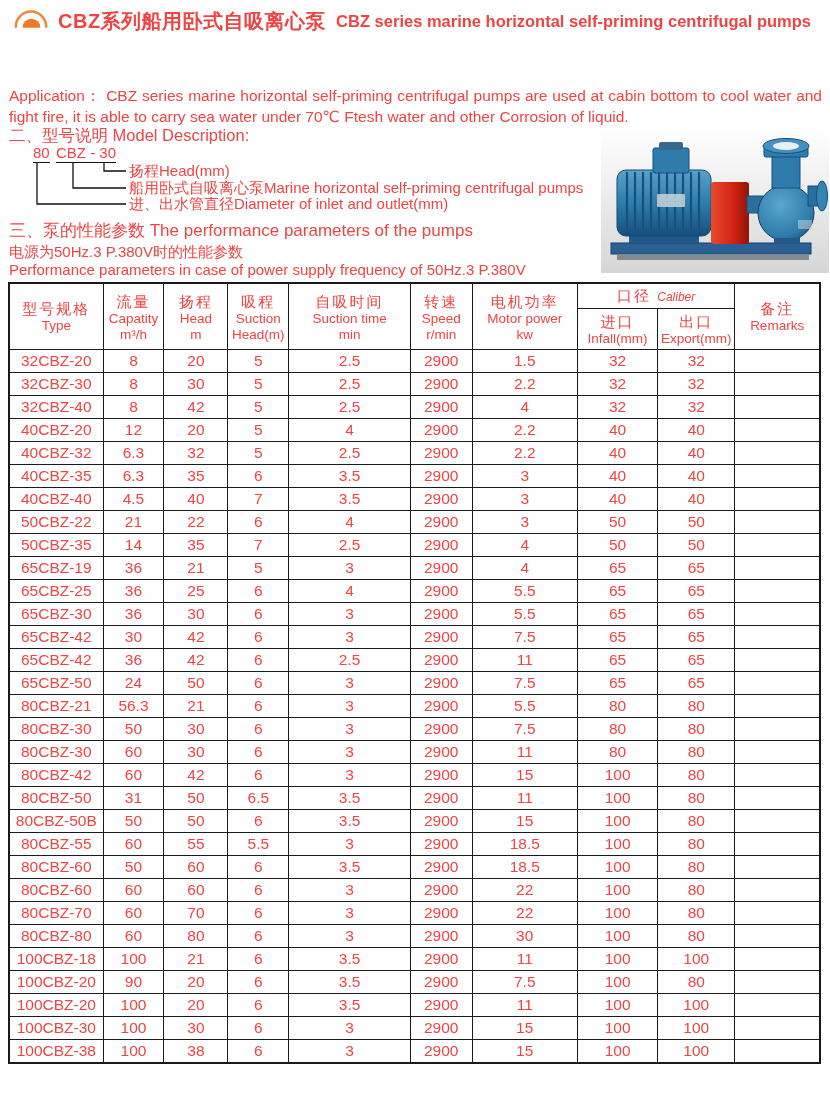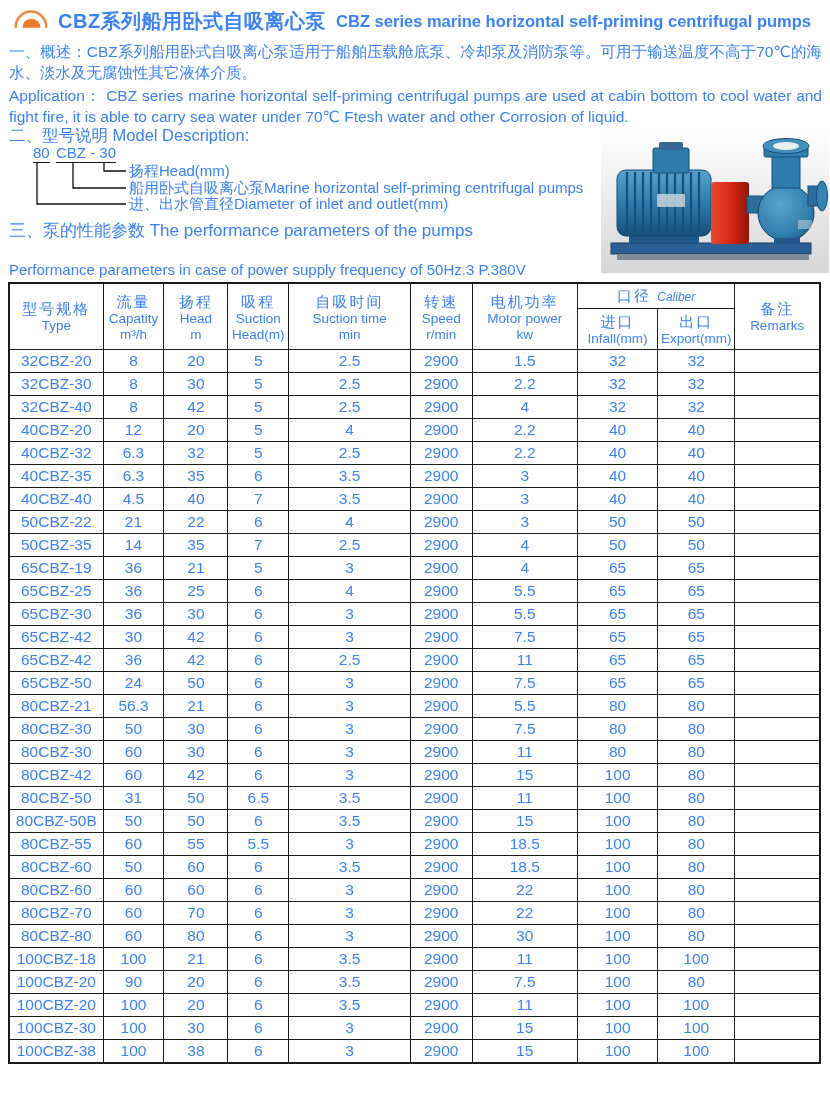--- a/index.html
+++ b/index.html
@@ -1,21 +1,21 @@
 <!DOCTYPE html>
 <html><head>
 <meta charset="utf-8">
 <style>
   html,body{margin:0;padding:0;background:#ffffff;}
   .page{
     position:relative;
     width:830px;height:1098px;
     background:#ffffff;
     font-family:"Liberation Sans","DejaVu Sans",sans-serif;
-    color:#3b82f6;
+    color:#ef4444;
     overflow:hidden;
   }
   
   .titlebar{position:absolute;left:12px;top:8px;width:810px;display:flex;align-items:center;gap:8px;}
   .logo{flex:0 0 auto;width:38px;height:24px;}
   .title-zh{font-size:20px;font-weight:bold;letter-spacing:.5px;}
   .title-en{font-size:16.5px;font-weight:bold;margin-left:2px;}
   
   .para{position:absolute;left:9px;width:813px;text-align:justify;}
   .p-zh{top:41px;font-size:15.5px;line-height:21px;}
@@ -65,21 +65,20 @@
 
   <div class="titlebar">
     <svg class="logo" viewBox="0 0 40 24" aria-hidden="true">
       <path d="M4 17 A 16 16 0 0 1 36 17" fill="none" stroke="#f0873a" stroke-width="2.6" stroke-linecap="round"></path>
       <path d="M11 18 A 9.5 9.5 0 0 1 30 18 Z" fill="#ed7a28"></path>
     </svg>
     <span class="title-zh">CBZ系列船用卧式自吸离心泵</span>
     <span class="title-en">CBZ series marine horizontal self-priming centrifugal pumps</span>
   </div>
 
-  <div class="para p-zh">一、概述：CBZ系列船用卧式自吸离心泵适用于船舶压载舱底泵、冷却泵及消防泵等。可用于输送温度不高于70℃的海水、淡水及无腐蚀性其它液体介质。</div>
   <div class="para p-en">Application：  CBZ series marine horizontal self-priming centrifugal pumps are used at cabin bottom to cool water and fight fire, it is able to carry sea water under 70℃ Ftesh water and other Corrosion of liquid.</div>
 
   <div class="sec-head sec2">二、型号说明  Model Description:</div>
 
   <div class="diagram">
     <svg class="connectors" width="620" height="76" viewBox="0 0 620 76" aria-hidden="true">
       <polyline points="74,18 74,26 96,26" fill="none" stroke="#111" stroke-width="1.3"></polyline>
       <polyline points="43,18 43,43 96,43" fill="none" stroke="#111" stroke-width="1.3"></polyline>
       <polyline points="7,18 7,59 96,59" fill="none" stroke="#111" stroke-width="1.3"></polyline>
     </svg>
@@ -150,20 +149,21 @@
     <ellipse cx="185" cy="16" rx="23" ry="7.5" fill="#4690bd" stroke="#174f7c"></ellipse>
     <ellipse cx="185" cy="16" rx="13" ry="4" fill="#e9eef1"></ellipse>
 
     <rect x="207" y="56" width="13" height="20" fill="#2a6f9e" stroke="#174f7c"></rect>
     <ellipse cx="221" cy="66" rx="5.5" ry="15" fill="#3584b4" stroke="#174f7c"></ellipse>
 
     <rect x="173" y="108" width="26" height="6" fill="#23588a"></rect>
   </svg>
 
   <div class="sec-head sec3">三、泵的性能参数  The performance parameters of the pumps</div>
+  <div class="sub-zh">电源为50Hz.3 P.380V时的性能参数</div>
   <div class="sub-en">Performance parameters in case of power supply frequency of 50Hz.3 P.380V</div>
 
   <table class="perf">
     <colgroup>
       <col style="width:11.6%">
         <col style="width:7.5%">
         <col style="width:7.9%">
       <col style="width:7.5%">
         <col style="width:15.0%">
         <col style="width:7.6%">

